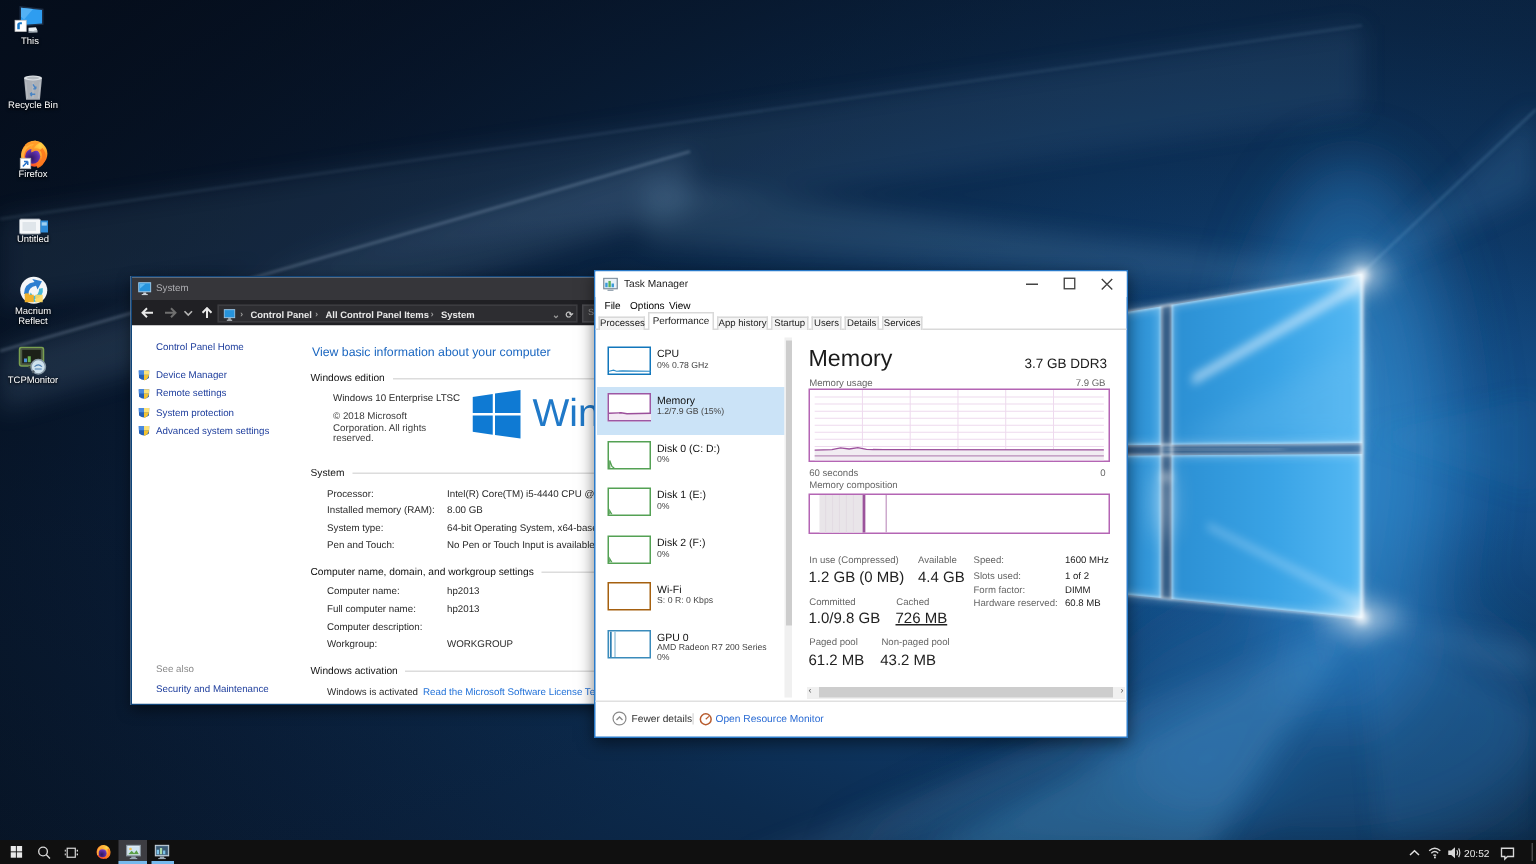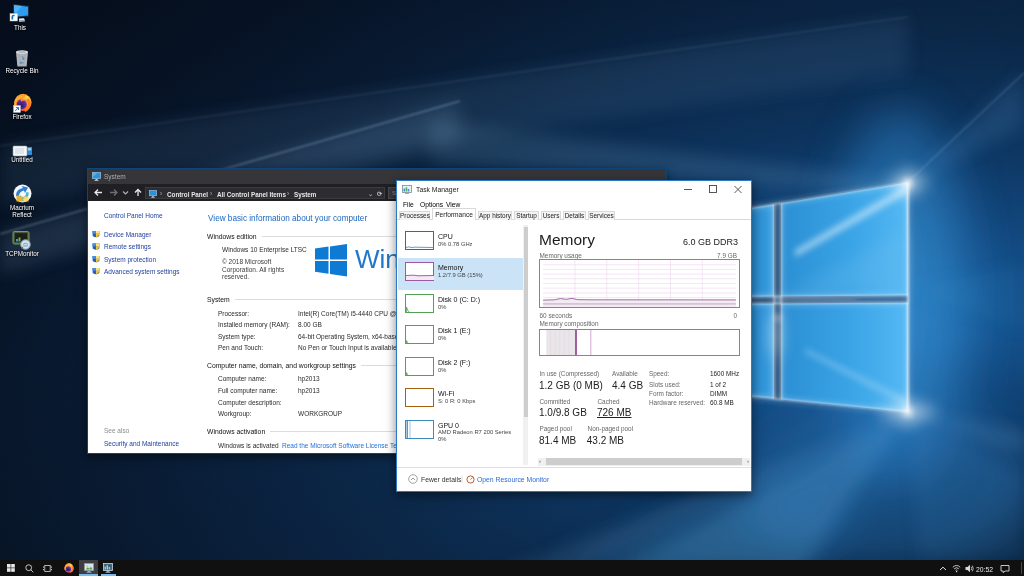--- a/index.html
+++ b/index.html
@@ -2,21 +2,21 @@
 <html><head>
 <meta charset="utf-8">
 <style>
 *{margin:0;padding:0;box-sizing:border-box;}
 html,body{width:1024px;height:576px;overflow:hidden;font-family:"Liberation Sans",sans-serif;}
 body{position:relative;background:#0b2240;}
 #wall{position:absolute;left:0;top:0;}
 .dico{position:absolute;width:64px;text-align:center;color:#fff;font-size:6.3px;line-height:6.8px;text-shadow:0 1px 2px rgba(0,0,0,.9),0 0 2px rgba(0,0,0,.8);}
 .dico svg{display:block;margin:0 auto;}
 
-#sys{position:absolute;left:87px;top:168px;width:580px;height:286px;background:#fff;border:1px solid #10457a;box-shadow:0 3px 9px rgba(0,0,0,0.5);}
+#sys{position:absolute;left:87px;top:184px;width:580px;height:286px;background:#fff;border:1px solid #10457a;box-shadow:0 3px 9px rgba(0,0,0,0.5);}
 #sys .tbar{position:absolute;left:0;top:0;right:0;height:15px;background:#36363a;color:#aeaeb2;font-size:6.5px;}
 #sys .abar{position:absolute;left:0;top:15px;right:0;height:17px;background:#202024;}
 #sys .crumb{position:absolute;left:57px;top:2.5px;width:240px;height:12px;background:#2d2d31;border:1px solid #3c3c40;color:#e8e8e8;font-size:6.3px;font-weight:bold;}
 #sys .content{position:absolute;left:0;top:32px;right:0;bottom:0;background:#fff;overflow:hidden;}
 .slink{position:absolute;font-size:6.5px;color:#21409e;}
 .sgrey{position:absolute;font-size:6.5px;color:#8a8a8a;}
 .shead{position:absolute;font-size:6.8px;color:#111;white-space:nowrap;display:flex;align-items:center;right:20px;}
 .shead i{flex:1;border-top:1px solid #dcdcdc;height:0;margin-left:5px;}
 .srow{position:absolute;font-size:6.5px;color:#2a2a2a;white-space:nowrap;}
 .sval{position:absolute;font-size:6.5px;color:#2a2a2a;white-space:nowrap;}
@@ -423,21 +423,21 @@
           <line x1="4" y1="0" x2="4" y2="17" stroke="#9cc6de" stroke-width="1"></line>
         </svg></div>
 <div class="sbt" style="top:2px;">GPU 0</div>
       <div class="sbs" style="top:9px;">AMD Radeon R7 200 Series</div>
       <div class="sbs" style="top:15.5px;">0%</div>
 </div>
 <div style="position:absolute;left:126px;top:44px;width:5px;bottom:26.5px;background:#f0f0f0;">
       <div style="position:absolute;left:0.5px;top:2px;width:4px;height:190px;background:#cdcdcd;"></div>
     </div>
 <div style="position:absolute;left:142px;top:50px;font-size:15.5px;font-weight:300;color:#1b1b1b;">Memory</div>
-<div style="position:absolute;right:13px;top:56px;font-size:9px;color:#1b1b1b;">6.0 GB DDR3</div>
+<div style="position:absolute;right:13px;top:56px;font-size:9px;color:#1b1b1b;">3.7 GB DDR3</div>
 <div class="lab" style="left:142.5px;top:70.5px;">Memory usage</div>
 <div class="lab" style="right:14px;top:70.5px;">7.9 GB</div>
 <svg width="201" height="49" viewBox="0 0 201 49" style="position:absolute;left:142px;top:77.5px;border:1px solid #b465b4;">
 <g stroke="#eedaee" stroke-width="0.7">
 <line x1="33.2" y1="0" x2="33.2" y2="49"></line>
         <line x1="66.4" y1="0" x2="66.4" y2="49"></line>
         <line x1="99.6" y1="0" x2="99.6" y2="49"></line>
         <line x1="132.8" y1="0" x2="132.8" y2="49"></line>
         <line x1="166" y1="0" x2="166" y2="49"></line>
 <line x1="0" y1="4.9" x2="201" y2="4.9"></line>
@@ -469,21 +469,21 @@
 <div class="lab" style="left:142.5px;top:189px;">In use (Compressed)</div>
 <div class="lab" style="left:215px;top:189px;">Available</div>
 <div class="big" style="left:142px;top:198.5px;">1.2 GB (0 MB)</div>
 <div class="big" style="left:215px;top:198.5px;">4.4 GB</div>
 <div class="lab" style="left:142.5px;top:216.5px;">Committed</div>
 <div class="lab" style="left:200.5px;top:216.5px;">Cached</div>
 <div class="big" style="left:142px;top:226px;">1.0/9.8 GB</div>
 <div class="big" style="left:200px;top:226px;text-decoration:underline;">726 MB</div>
 <div class="lab" style="left:142.5px;top:244px;">Paged pool</div>
 <div class="lab" style="left:190.6px;top:244px;">Non-paged pool</div>
-<div class="big" style="left:142px;top:254px;">81.4 MB</div>
+<div class="big" style="left:142px;top:254px;">61.2 MB</div>
 <div class="big" style="left:189.8px;top:254px;">43.2 MB</div>
 <div class="ilab" style="left:252px;top:189px;">Speed:</div>
     <div class="ival" style="left:313px;top:189px;">1600 MHz</div>
 <div class="ilab" style="left:252px;top:199.5px;">Slots used:</div>
     <div class="ival" style="left:313px;top:199.5px;">1 of 2</div>
 <div class="ilab" style="left:252px;top:208.7px;">Form factor:</div>
     <div class="ival" style="left:313px;top:208.7px;">DIMM</div>
 <div class="ilab" style="left:252px;top:218.2px;">Hardware reserved:</div>
     <div class="ival" style="left:313px;top:218.2px;">60.8 MB</div>
 <div style="position:absolute;left:141px;top:276.5px;width:212px;height:8px;background:#f0f0f0;">

